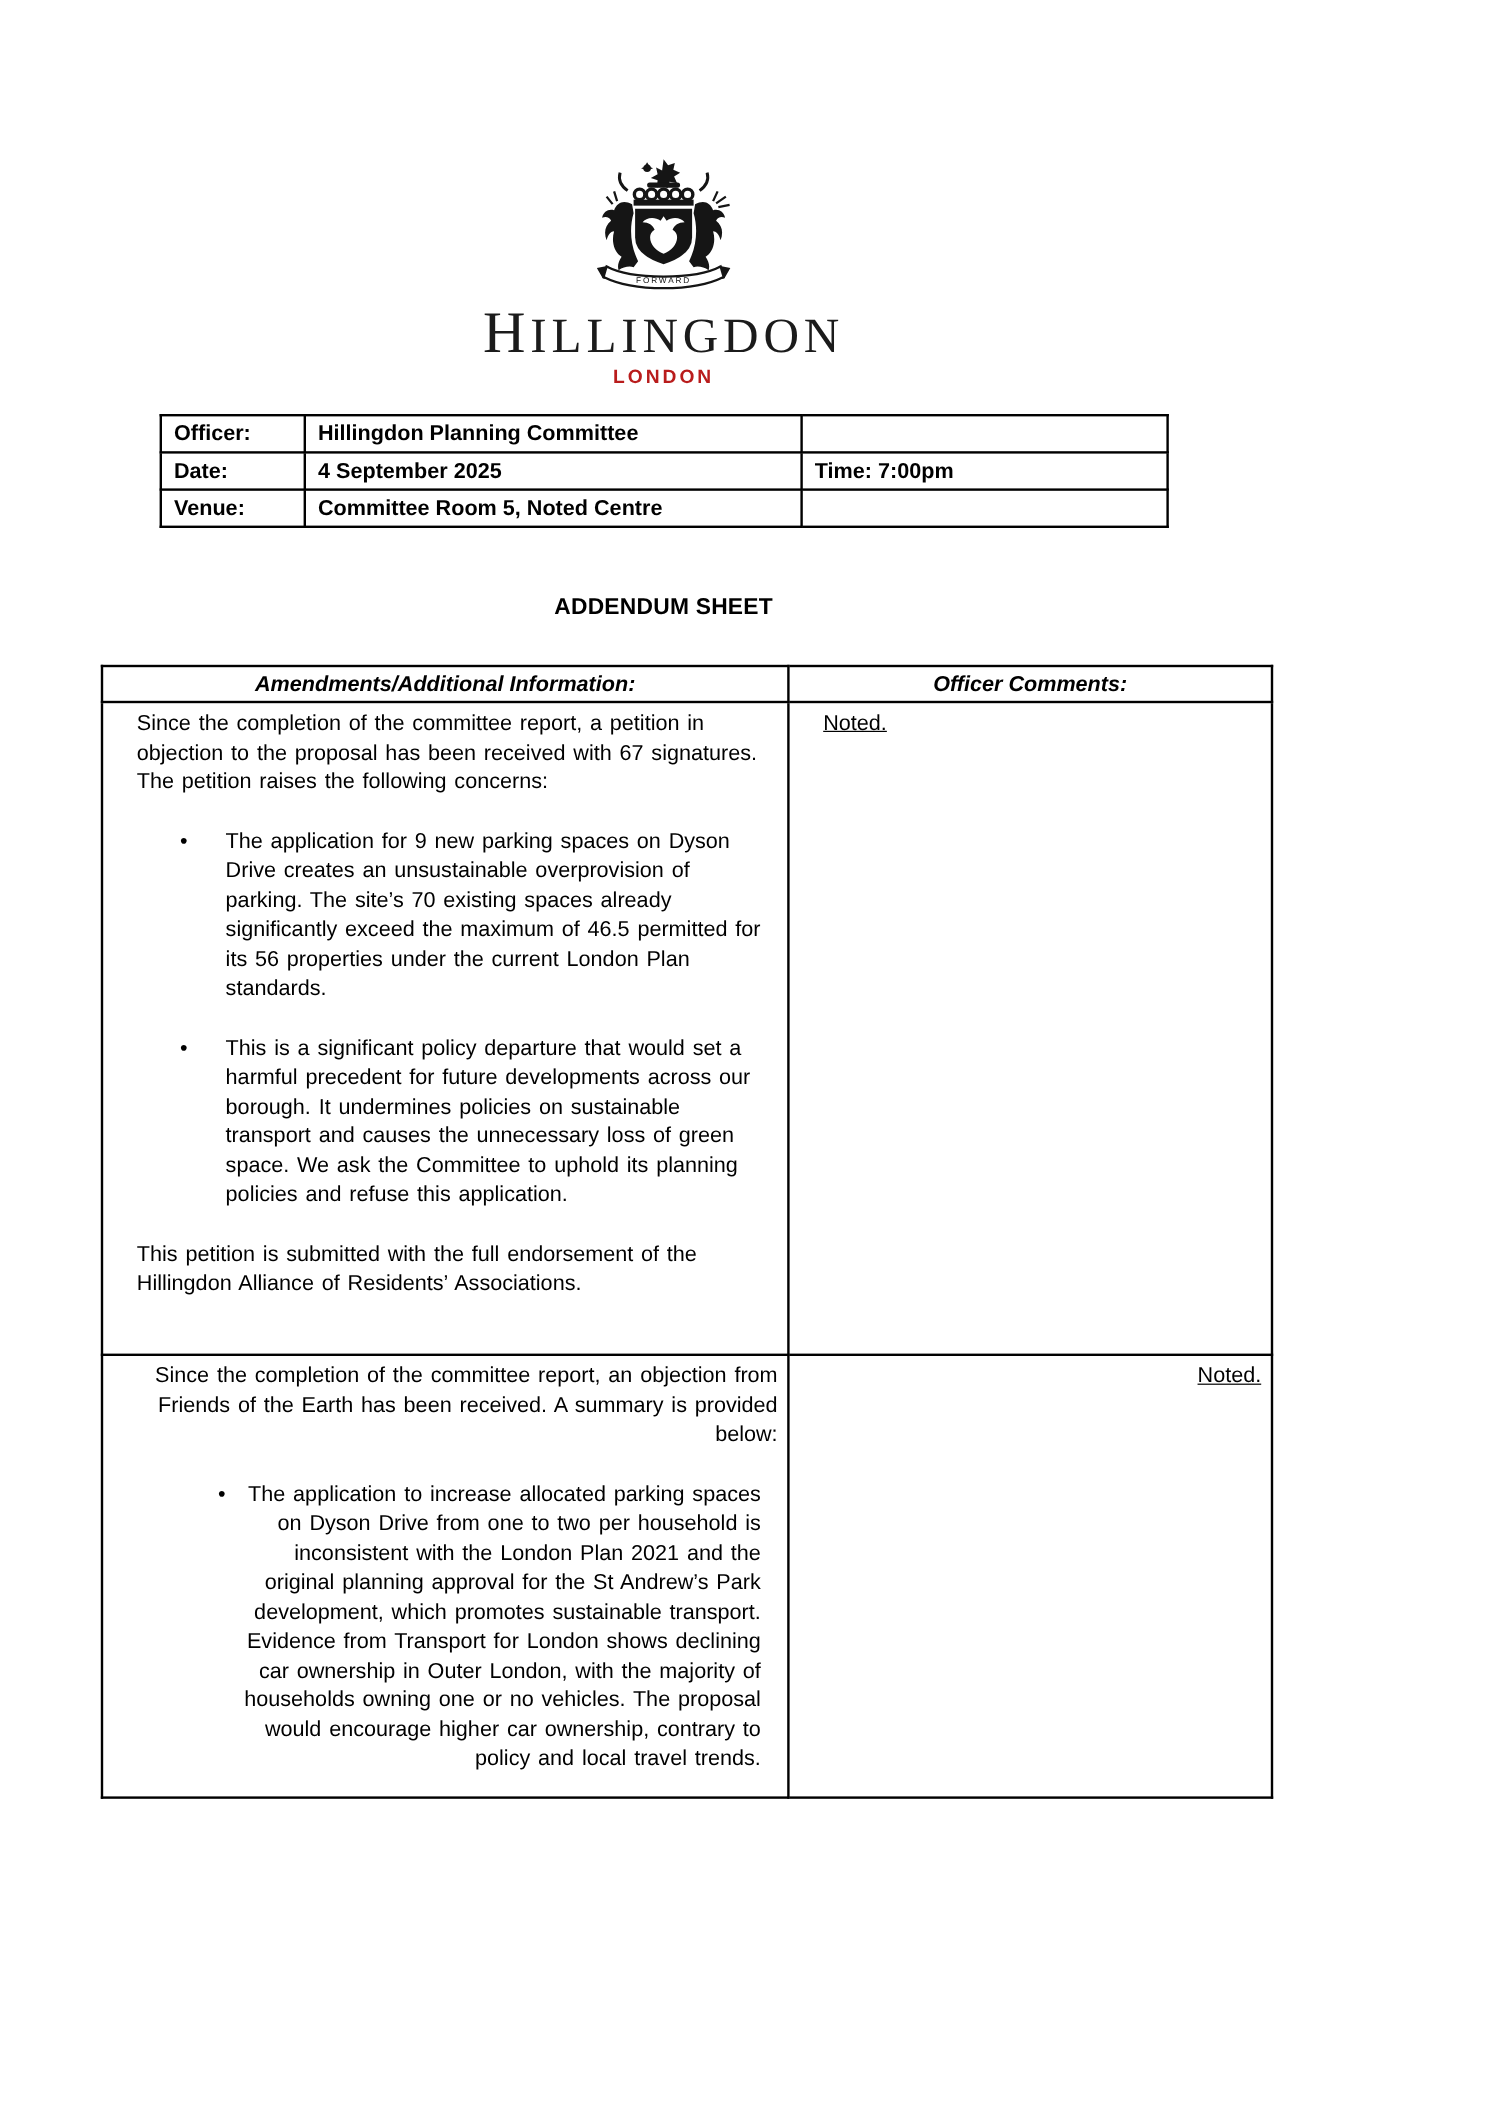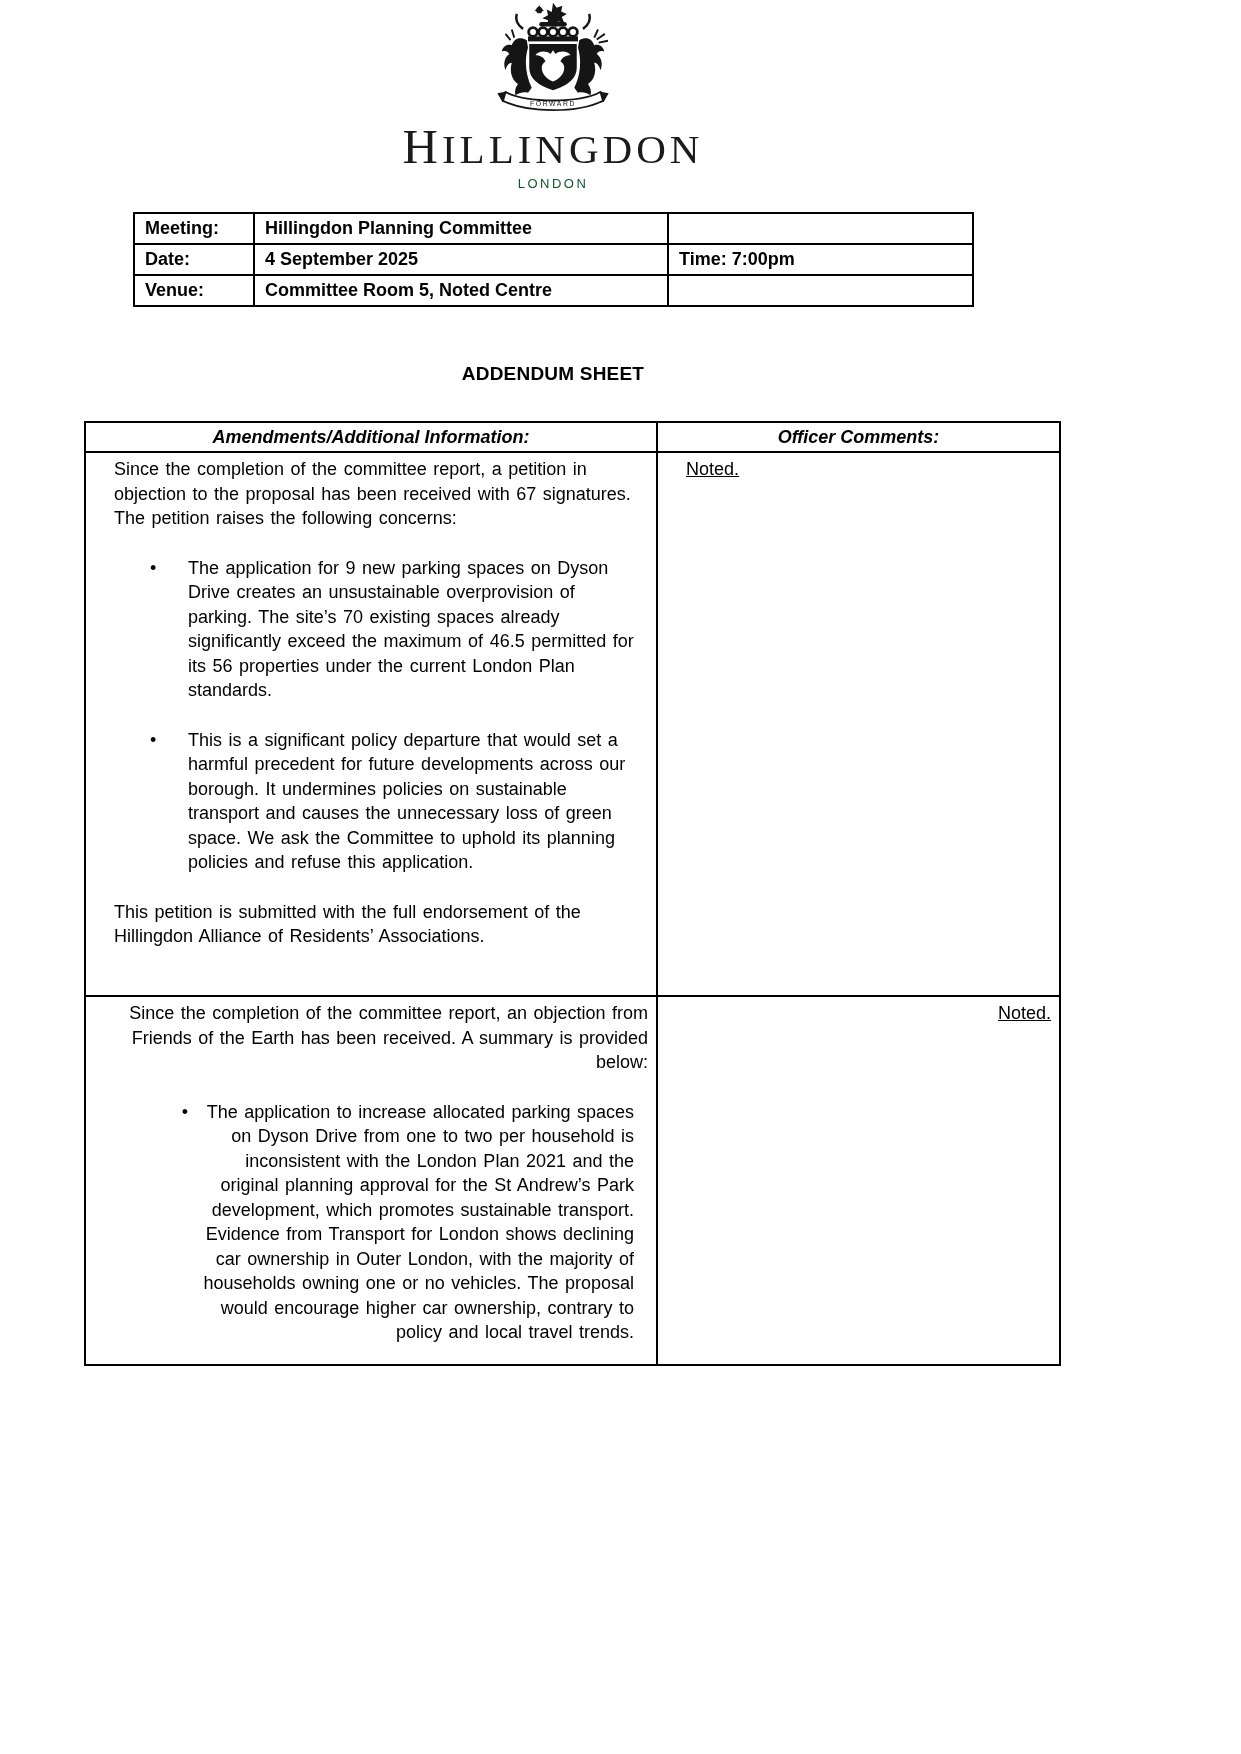--- a/index.html
+++ b/index.html
@@ -2,28 +2,28 @@
 <html><head>
 <meta charset="utf-8">
 <style>
   * { margin:0; padding:0; box-sizing:border-box; }
   html,body { background:#ffffff; }
   .page {
     position:relative; width:1241px; height:1754px; background:#fff;
     font-family:"Liberation Sans", sans-serif; color:#000; overflow:hidden;
   }
   .content { width:938px; margin-left:84px; }
-  .masthead { text-align:center; }
+  .masthead { padding-top:130px; text-align:center; }
   .crest { display:block; margin:0 auto; }
   .wordmark {
     font-family:"Liberation Serif", serif; font-size:41px; letter-spacing:4px;
     line-height:1.05; margin-top:2px; color:#1b1b1b;
   }
   .wordmark::first-letter { font-size:49px; }
-  .logo-sub { font-size:13px; font-weight:normal; letter-spacing:2.5px; margin-top:4px; color:#14532d; }
+  .logo-sub { font-size:16px; font-weight:bold; letter-spacing:2.5px; margin-top:4px; color:#b91c1c; }
 
   .meeting-table {
     border-collapse:collapse; table-layout:fixed; width:839px;
     margin:21px 0 0 49px; font-weight:bold; font-size:18px; border:1px solid #000;
   }
   .meeting-table td { border:2px solid #000; height:31px; padding:0 4px 0 10px; vertical-align:middle; }
   .col-mlabel { width:120px; } .col-mvalue { width:414px; } .col-mextra { width:305px; }
 
   .doc-title { text-align:center; font-size:19px; font-weight:bold; margin-top:56px; letter-spacing:0.2px; }
 
@@ -94,21 +94,21 @@
     </div>
 
     <table class="meeting-table">
       <colgroup>
           <col class="col-mlabel">
           <col class="col-mvalue">
           <col class="col-mextra">
         </colgroup>
       <tbody>
         <tr>
-          <td>Meeting:</td>
+          <td>Officer:</td>
           <td>Hillingdon Planning Committee</td>
           <td></td>
         </tr>
         <tr>
           <td>Date:</td>
           <td>4 September 2025</td>
           <td>Time: 7:00pm</td>
         </tr>
         <tr>
           <td>Venue:</td>

